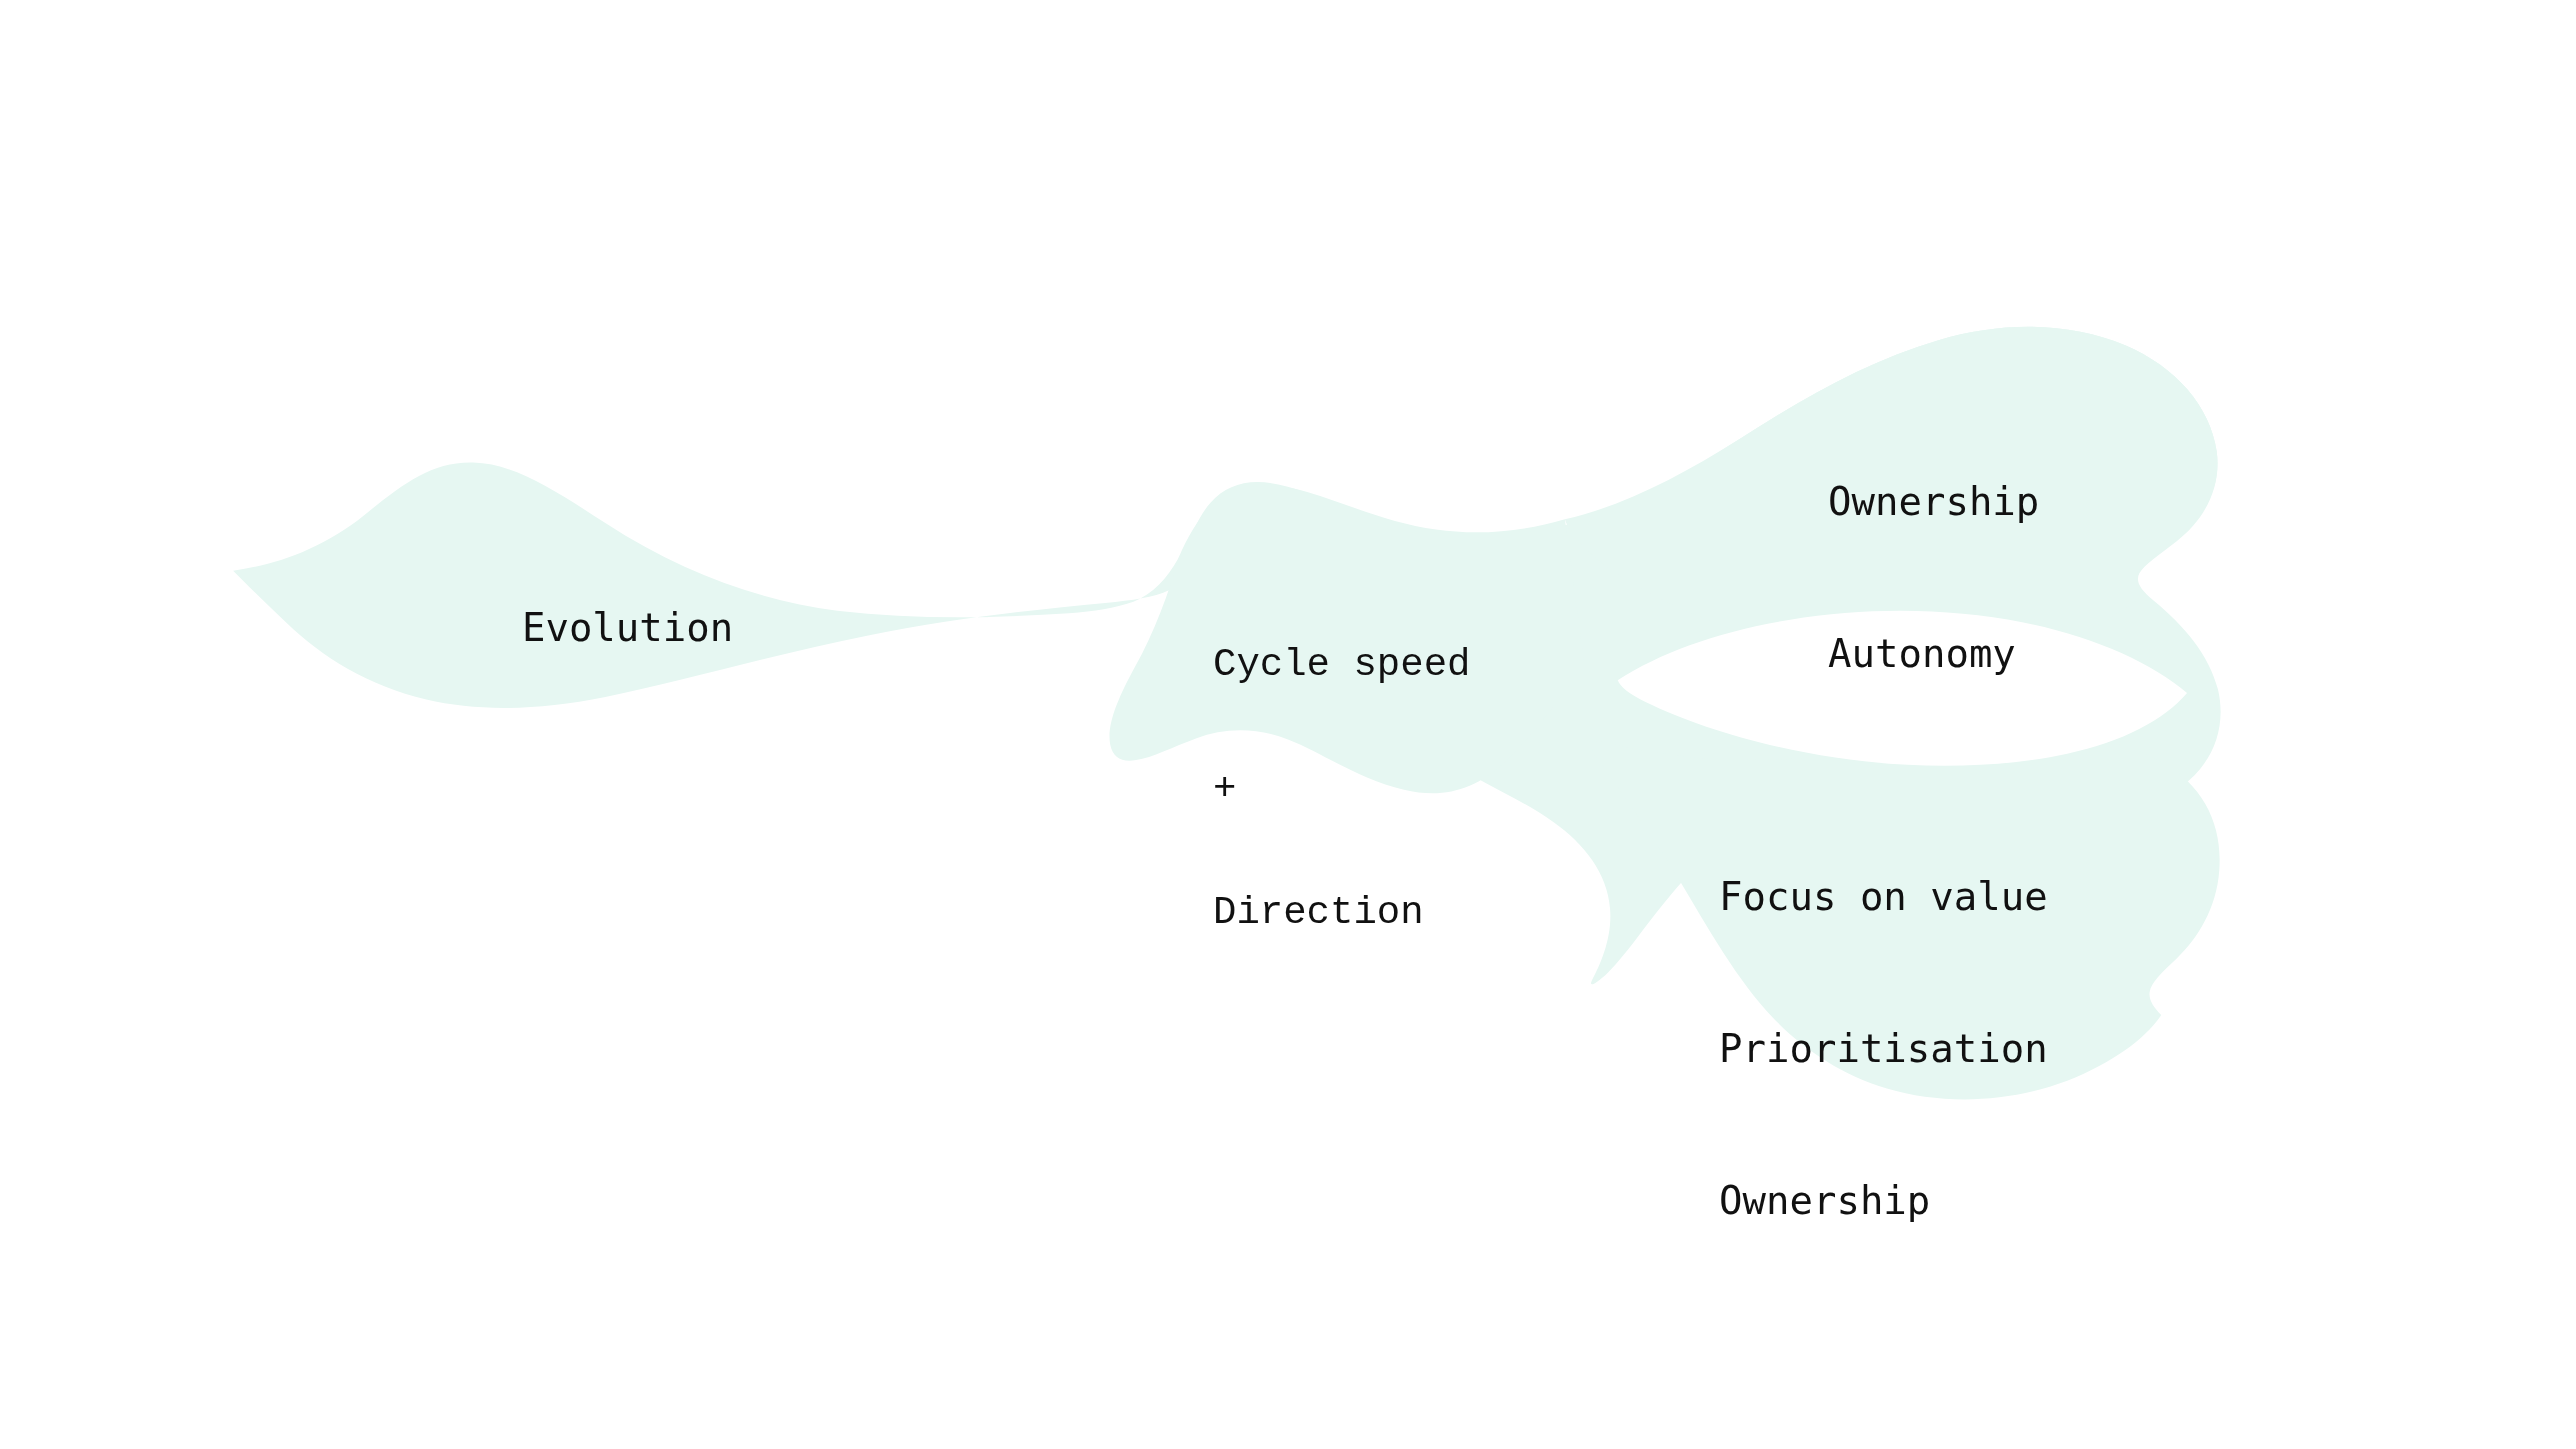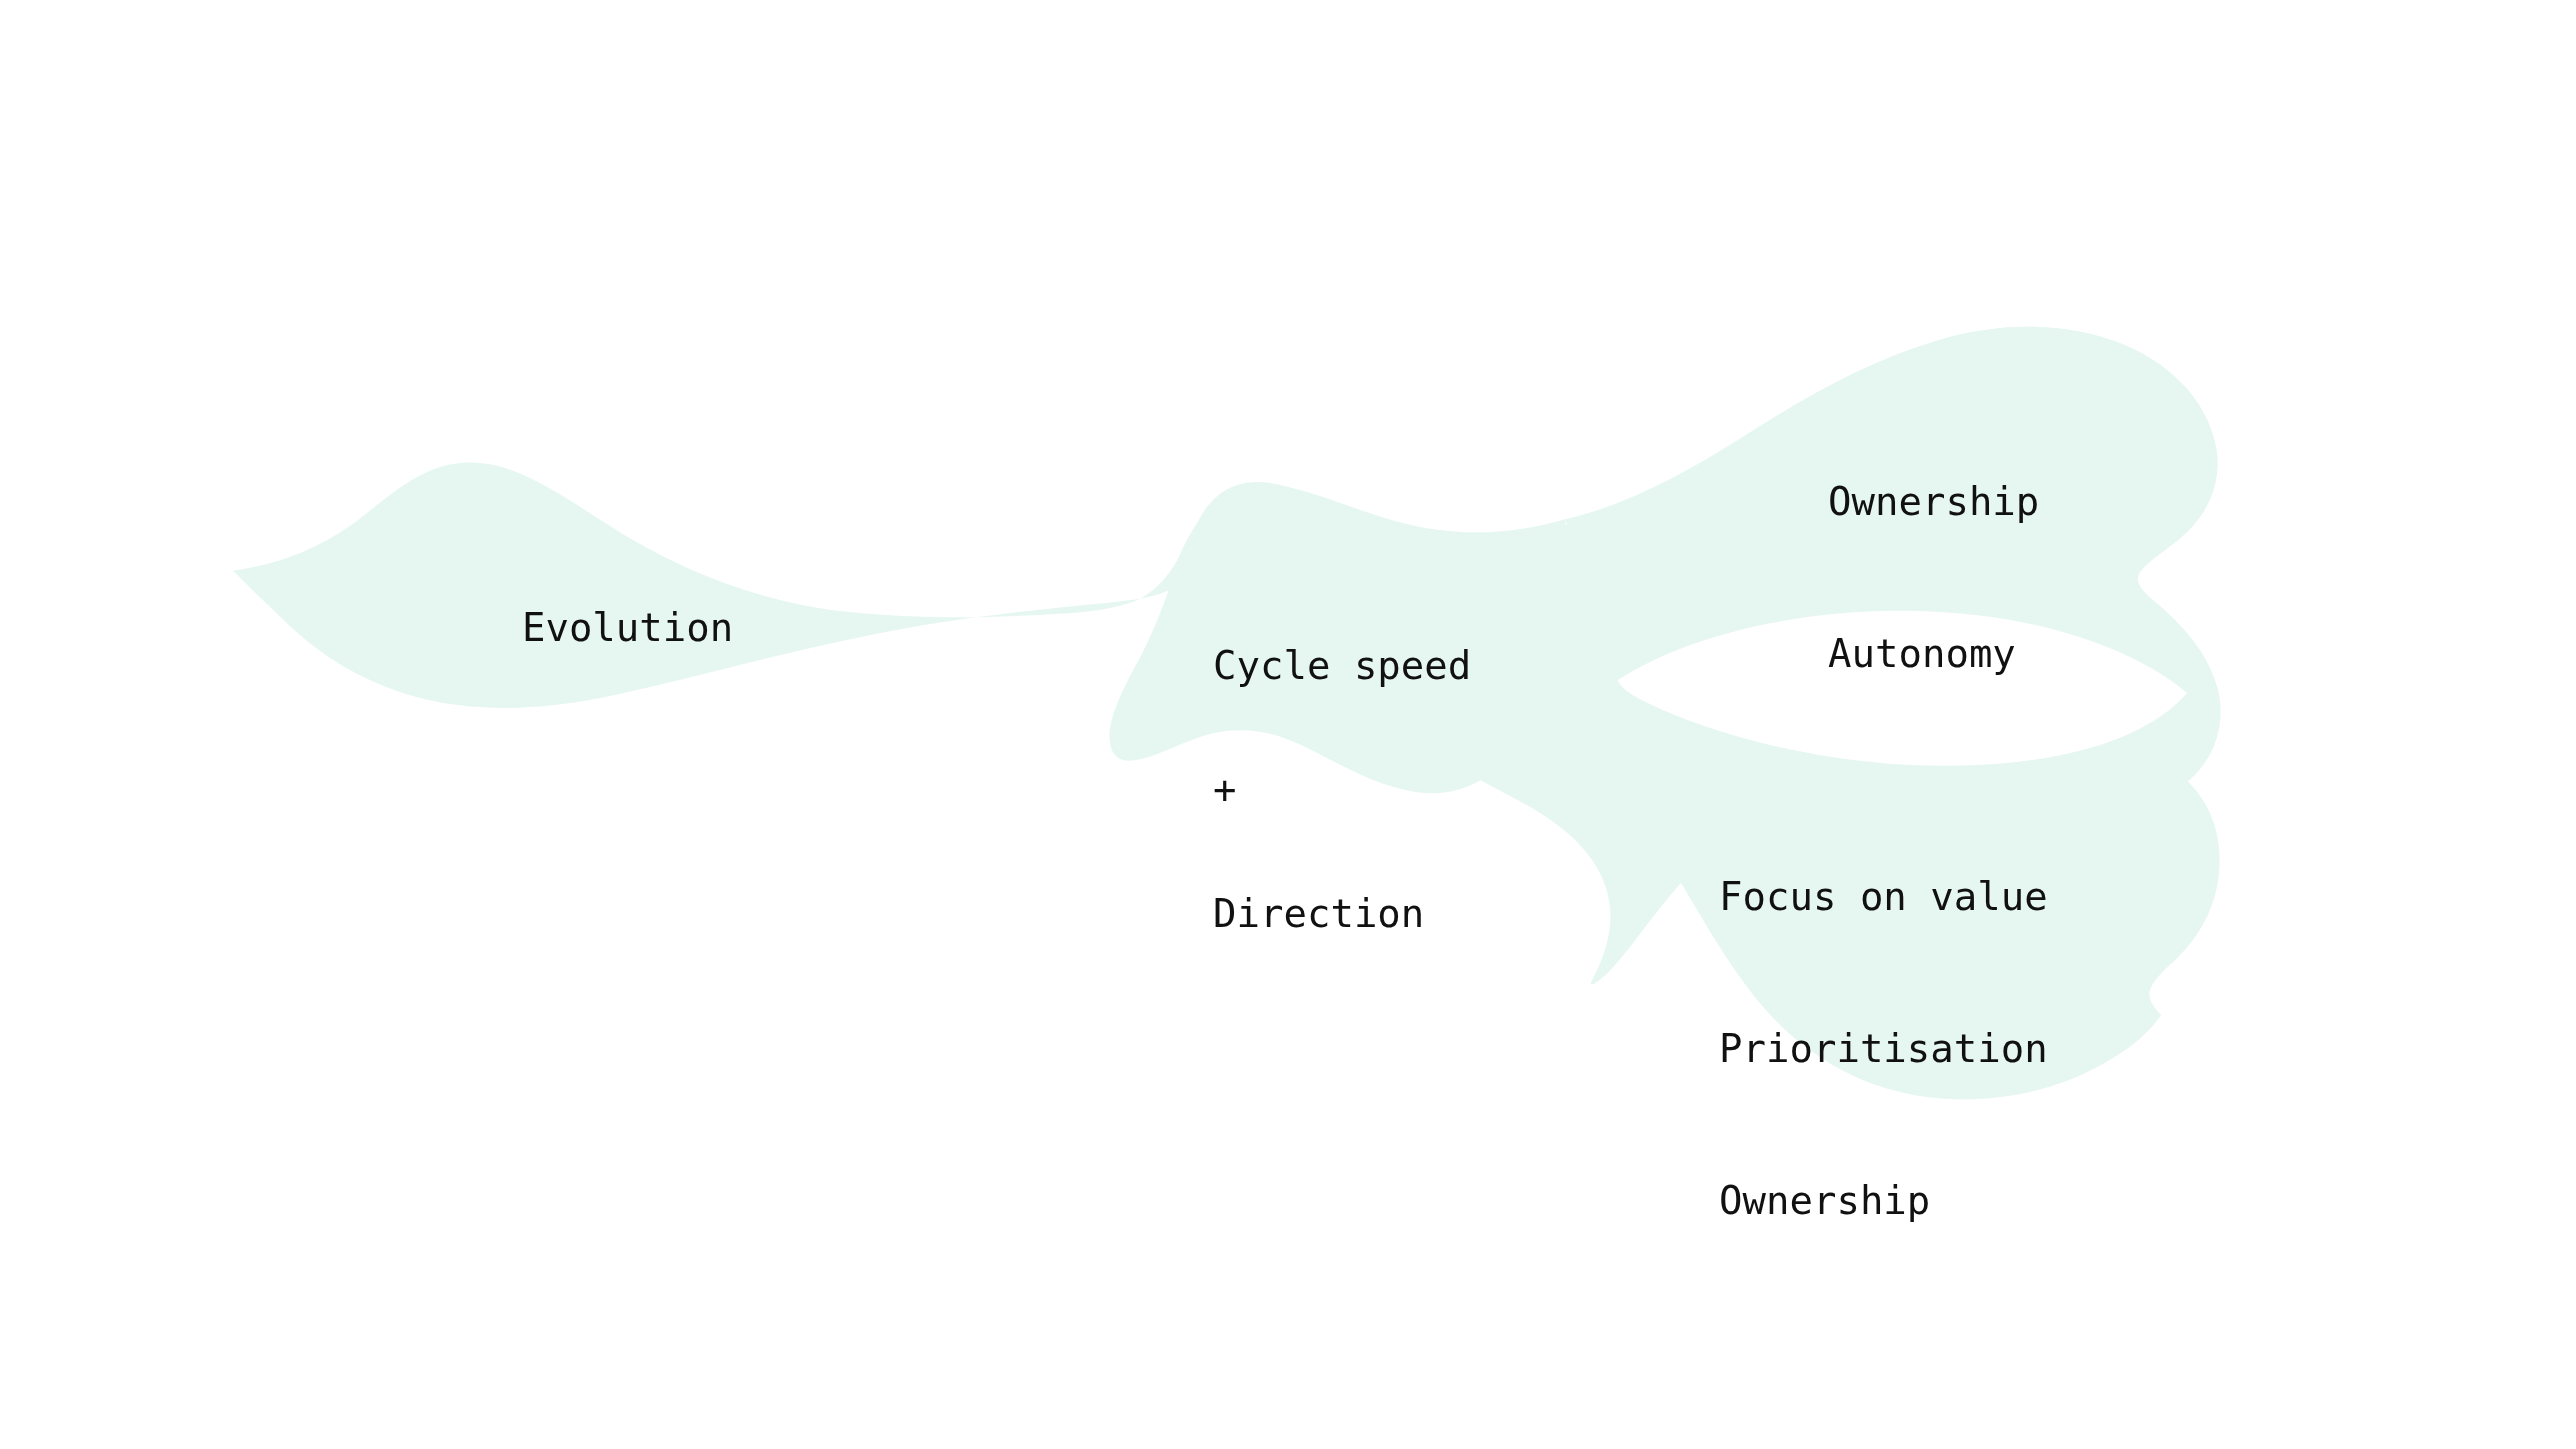--- a/index.html
+++ b/index.html
@@ -43,20 +43,21 @@
     top: 569px;
   }
   #node-center {
     left: 1213px;
     top: 568px;
   }
   #node-center .line {
     display: block;
     height: 46px;
     line-height: 39px;
+    font-family: Liberation Mono, monospace;
   }
   #branch-upper {
     left: 1828px;
     top: 404px;
   }
   #branch-lower {
     left: 1719px;
     top: 799px;
   }
   .branch-line {

